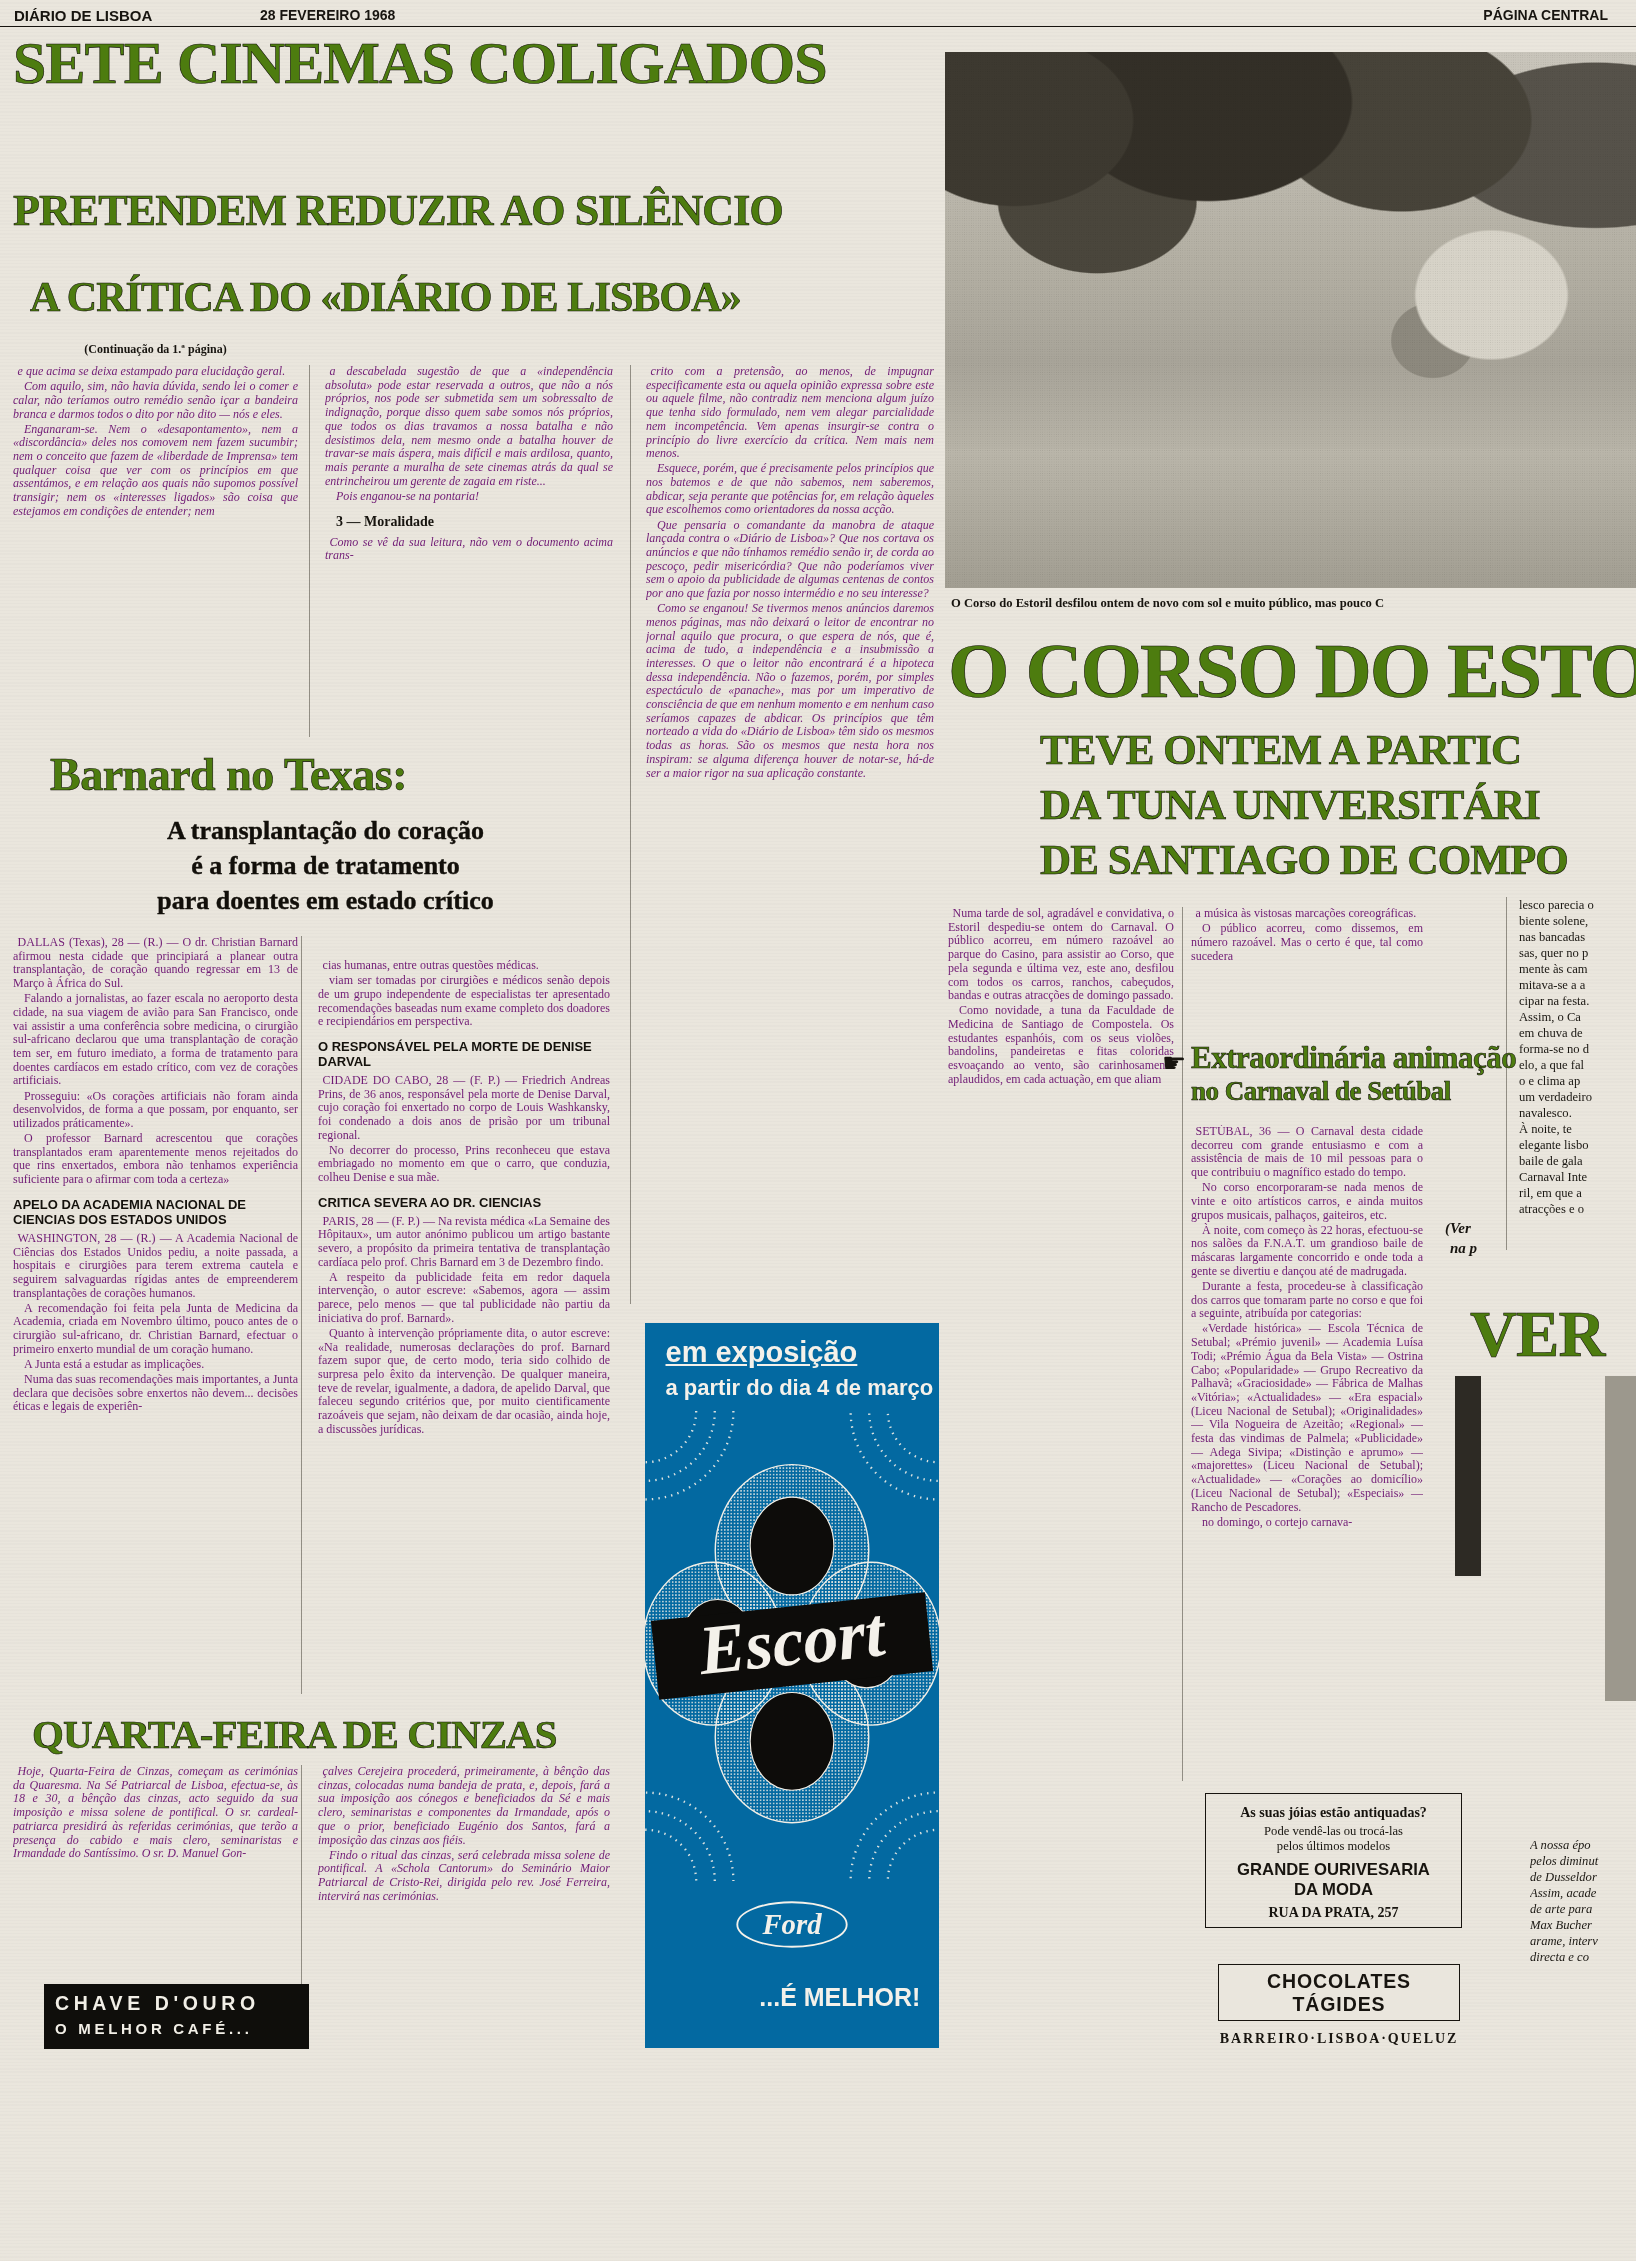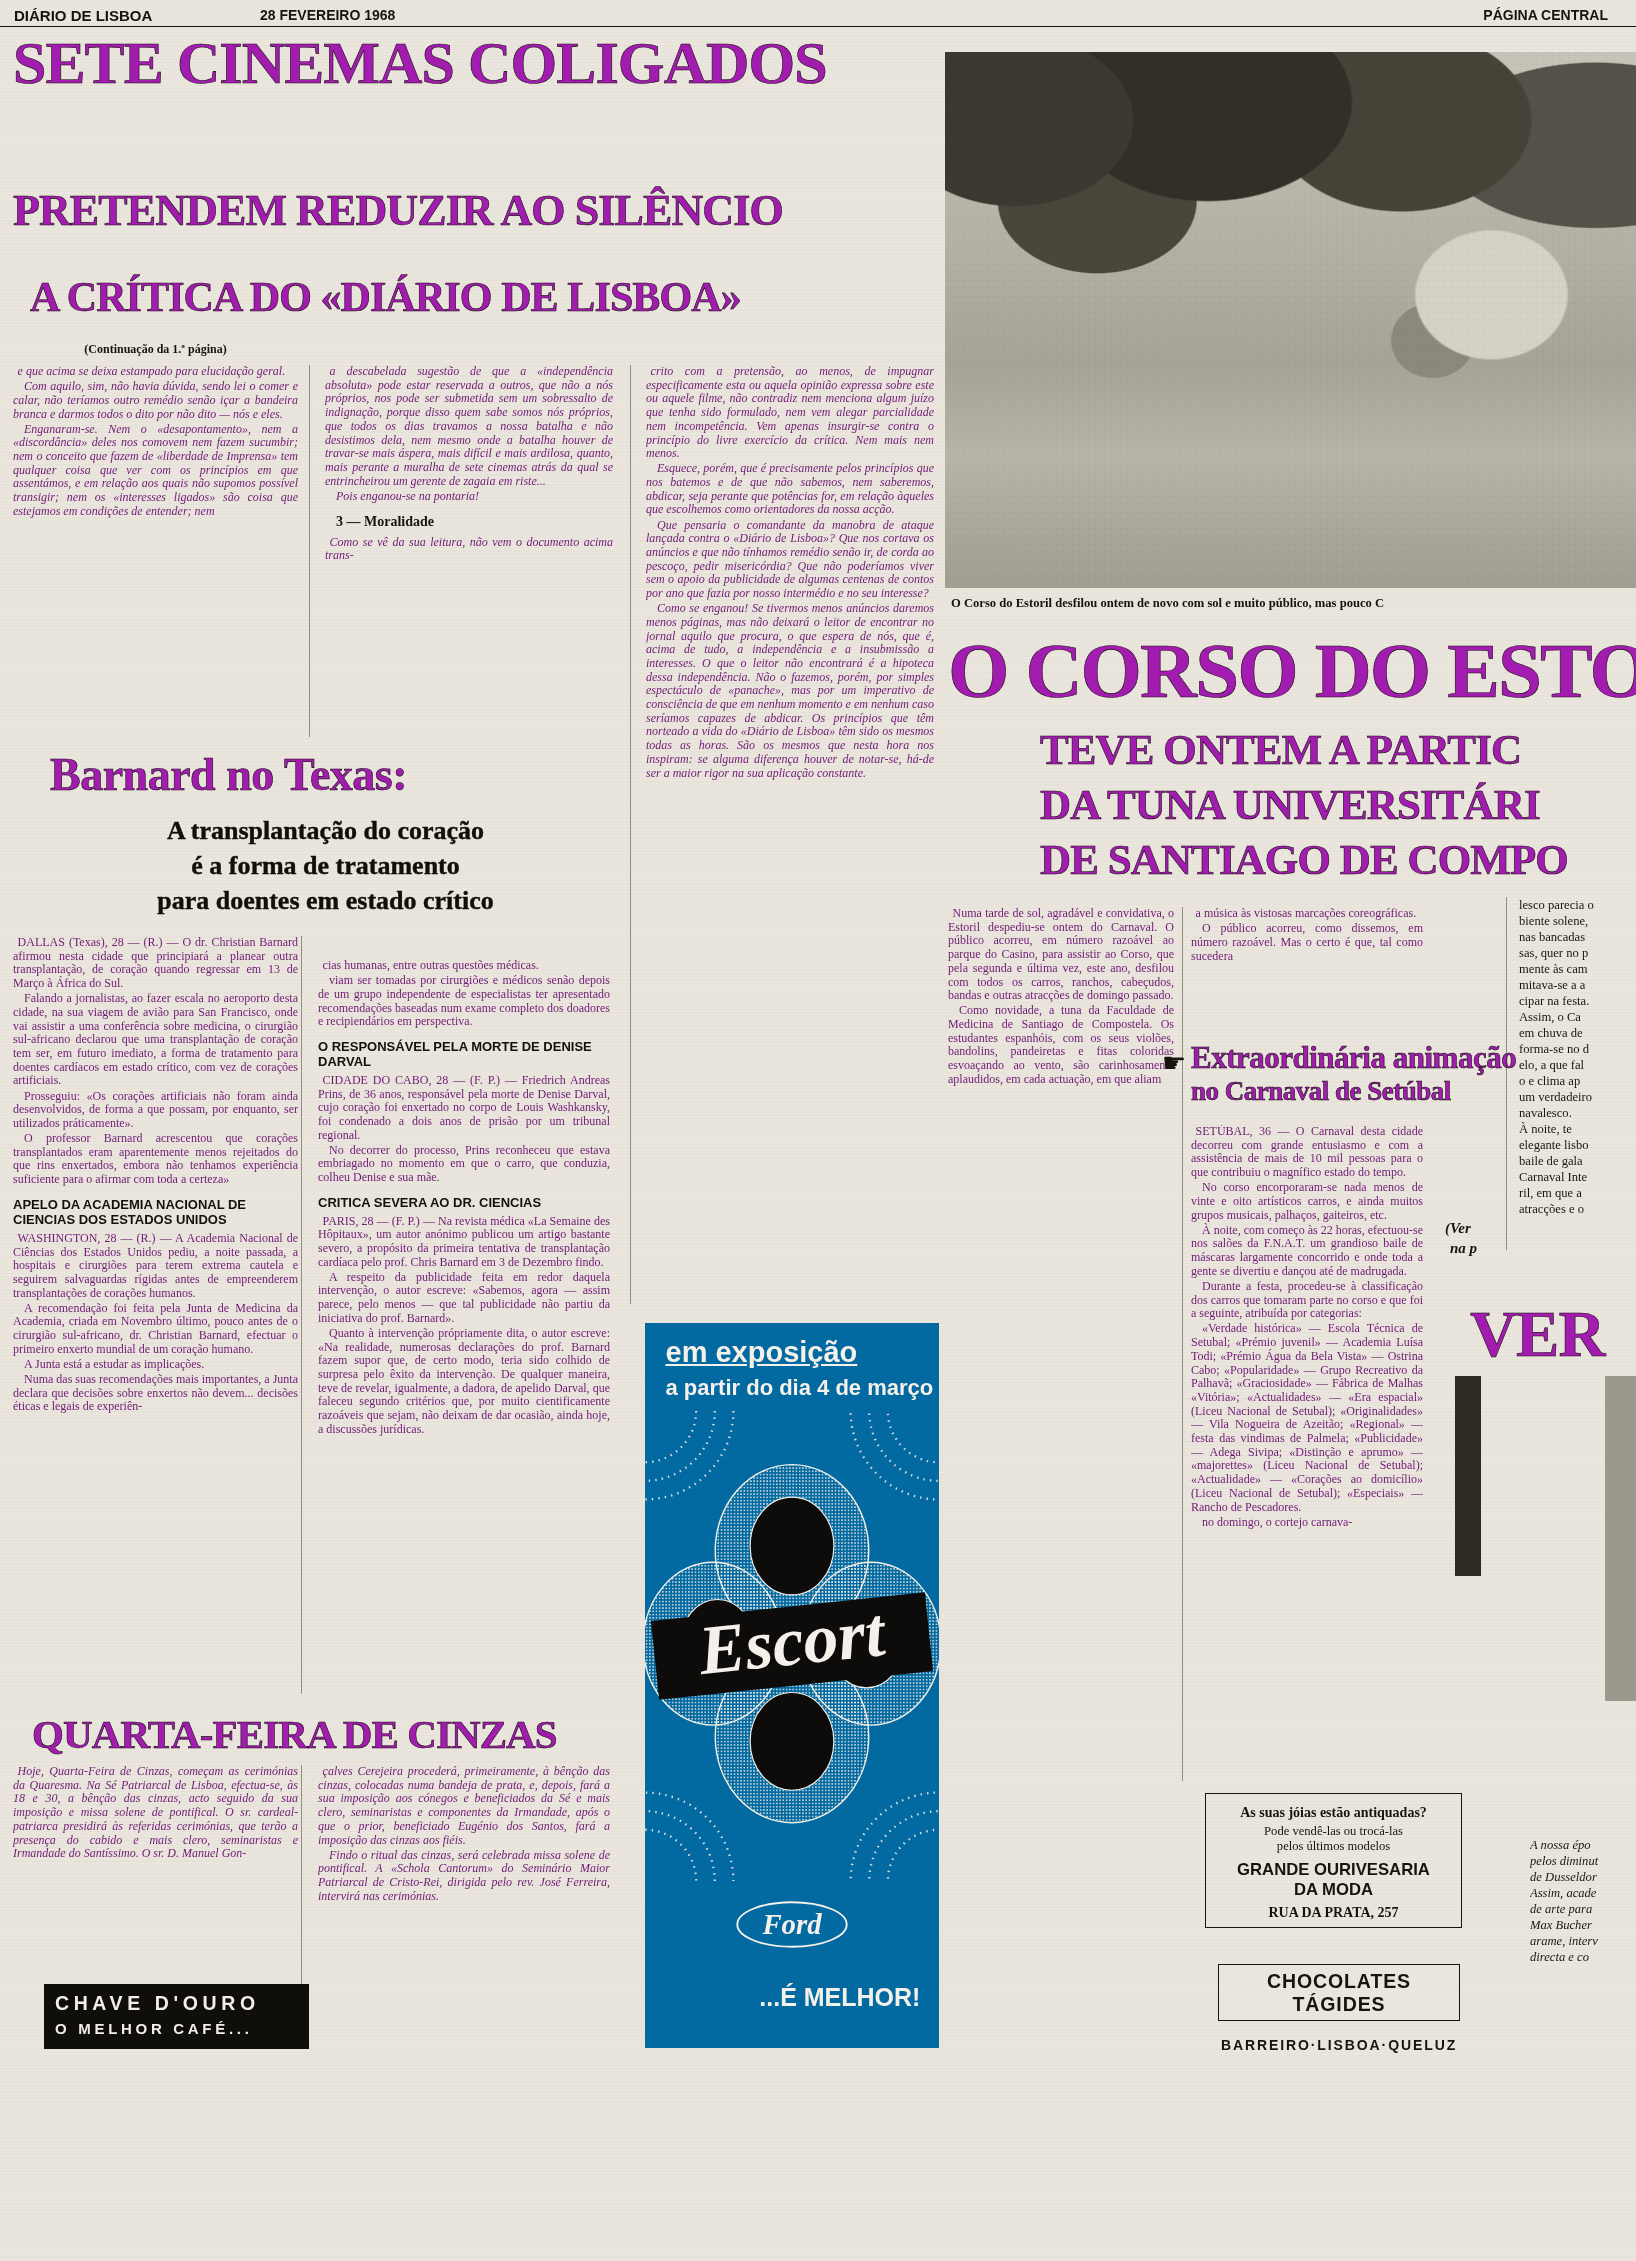--- a/index.html
+++ b/index.html
@@ -4,21 +4,21 @@
 <style>
   html,body{margin:0;padding:0;}
   body{
     width:1636px;height:2261px;position:relative;overflow:hidden;
     background:#eae6dd;
     background-image:repeating-linear-gradient(0deg, rgba(0,0,0,.015) 0 1.4px, transparent 1.4px 3.3px);
     color:#17140f;
     font-family:"Liberation Serif",serif;
   }
   .abs{position:absolute;}
-  .hl{font-family:"Liberation Serif",serif;font-weight:bold;color:#a21caf;
+  .hl{font-family:"Liberation Serif",serif;font-weight:bold;color:#4d7c0f;
       letter-spacing:-0.9px;white-space:nowrap;-webkit-text-stroke:0.6px #120f0a;}
   .hdr{font-family:"Liberation Sans",sans-serif;font-weight:bold;font-size:15px;color:#17140f;}
   .col{font-size:12px;line-height:13.7px;text-align:justify;overflow:hidden;color:#701a75;}
   .col p{margin:0 0 1.4px;text-indent:11px;}
   .col p:first-child{text-indent:4.6px;}
   .ital{font-style:italic;}
   .subhd{font-family:"Liberation Sans",sans-serif;font-weight:bold;font-size:13px;line-height:15.3px;
          margin:8.4px 0 4.6px;text-align:left;color:#14110c;}
   .subhd2{font-weight:bold;font-size:14px;margin:9.3px 0 5.6px;text-indent:11px;}
   .rule-v{width:0.9px;background:#3a352c;opacity:.5;}
@@ -244,21 +244,21 @@
   <div style="font-size:14px;font-weight:bold;">As suas jóias estão antiquadas?</div>
   <div style="font-size:12.6px;margin-top:2.8px;">Pode vendê-las ou trocá-las</div>
   <div style="font-size:12.6px;">pelos últimos modelos</div>
   <div style="font-size:16.7px;font-weight:bold;margin-top:6.5px;font-family:'Liberation Sans',sans-serif;">GRANDE OURIVESARIA</div>
   <div style="font-size:16.7px;font-weight:bold;font-family:'Liberation Sans',sans-serif;">DA MODA</div>
   <div style="font-size:14px;font-weight:bold;margin-top:4.6px;">RUA DA PRATA, 257</div>
 </div>
 
 <div class="abs" style="left:1218px;top:1964px;width:242px;text-align:center;">
   <div class="boxed" style="padding:4.6px 3.7px;font-family:'Liberation Sans',sans-serif;font-size:19.5px;font-weight:bold;letter-spacing:0.9px;background:#eae6dd;">CHOCOLATES TÁGIDES</div>
-  <div style="font-size:14px;font-weight:bold;letter-spacing:1.9px;margin-top:16px;font-family:Liberation Sans, sans-serif;">BARREIRO·LISBOA·QUELUZ</div>
+  <div style="font-size:14px;font-weight:bold;letter-spacing:1.9px;margin-top:10px;font-family:Liberation Serif, serif;">BARREIRO·LISBOA·QUELUZ</div>
 </div>
 
 <div class="abs rule-v" style="left:1506px;top:897px;height:353px;"></div>
 <div class="abs edgefrag" style="left:1519px;top:897px;width:117px;height:325px;">lesco parecia o
 biente solene,
 nas bancadas
 sas, quer no p
 mente às cam
 mitava-se a a
 cipar na festa.

